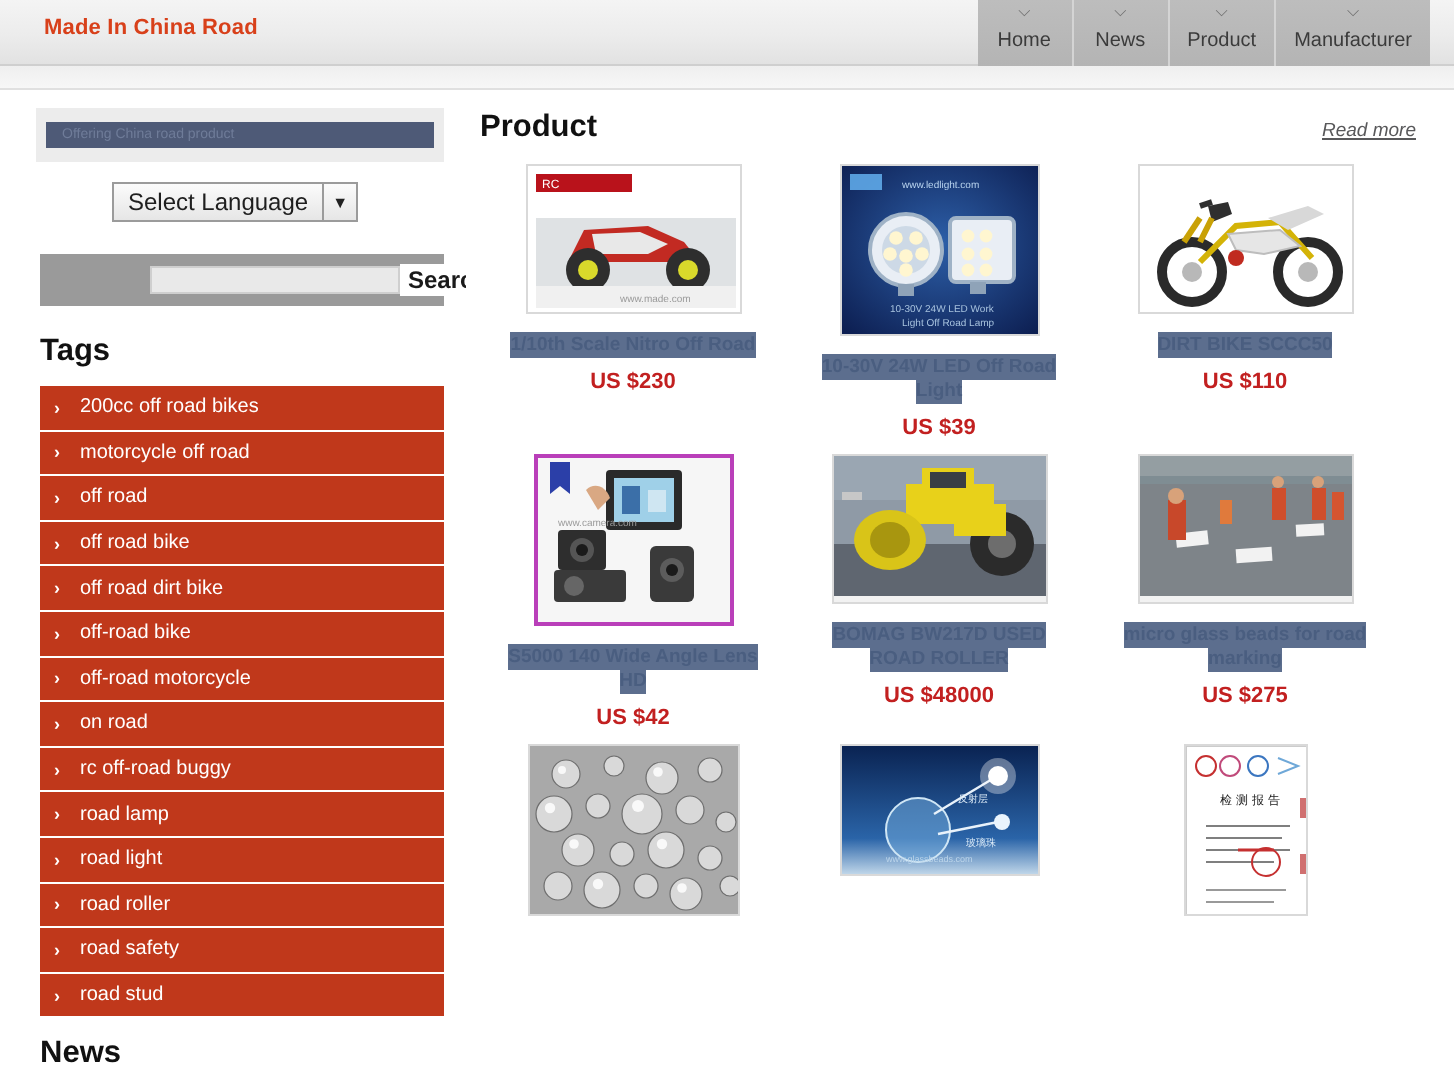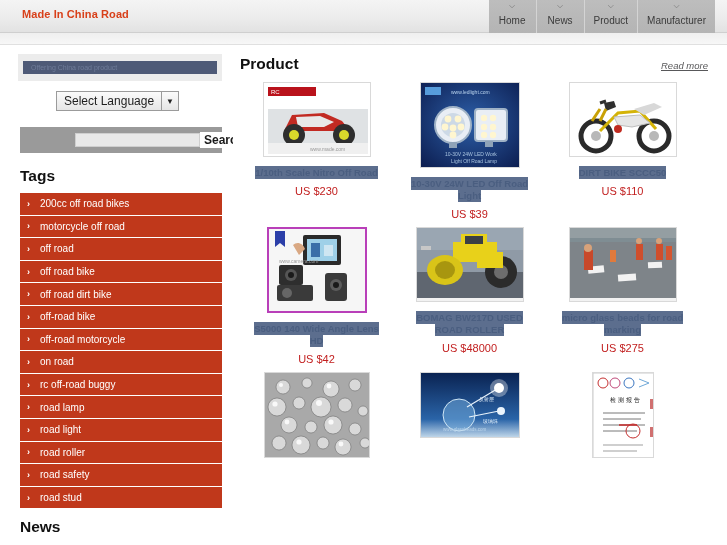--- a/index.html
+++ b/index.html
@@ -290,21 +290,21 @@
     background: #5c6e8e;
     color: #4a5e80;
     box-decoration-break: clone;
     -webkit-box-decoration-break: clone;
     padding: 1px 0;
     cursor: pointer;
   }
   .price {
     margin-top: 6px;
     font-size: 11px;
-    font-weight: normal;
+    font-weight: bold;
     color: #c22020;
   }
 </style>
 </head>
 <body>
 
 <div id="page">
 
   <div class="header">
     <div class="site-title">Made In China Road</div>

